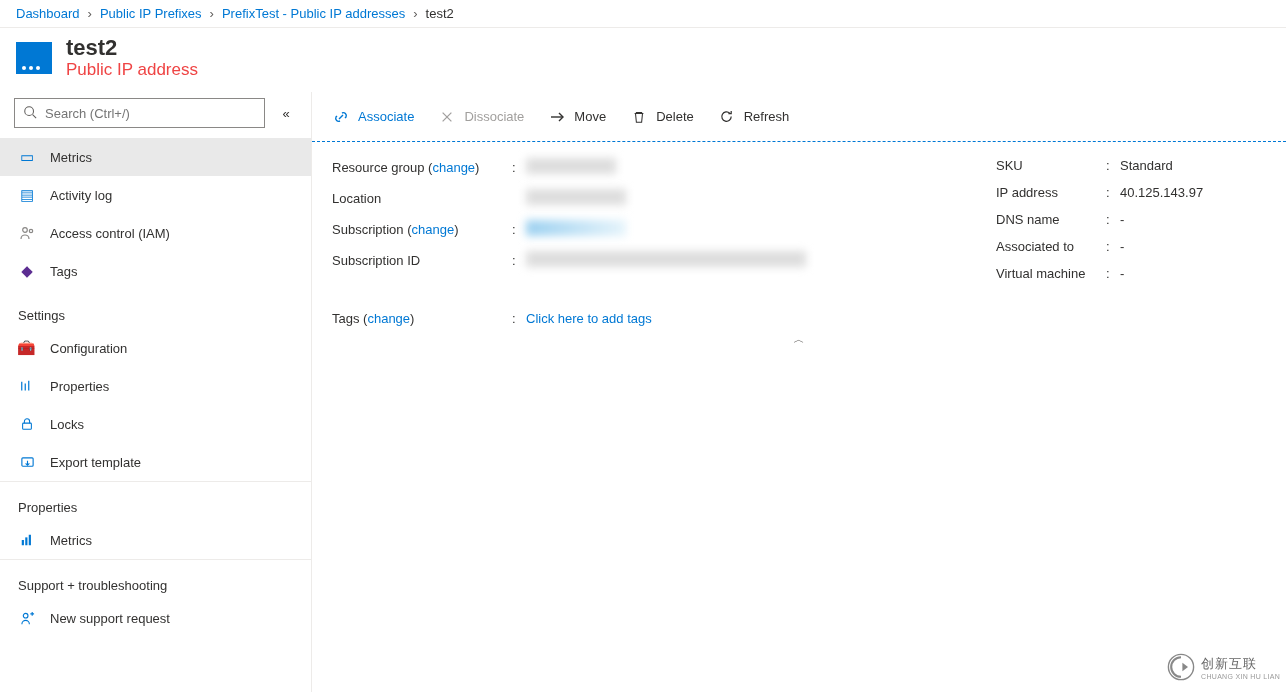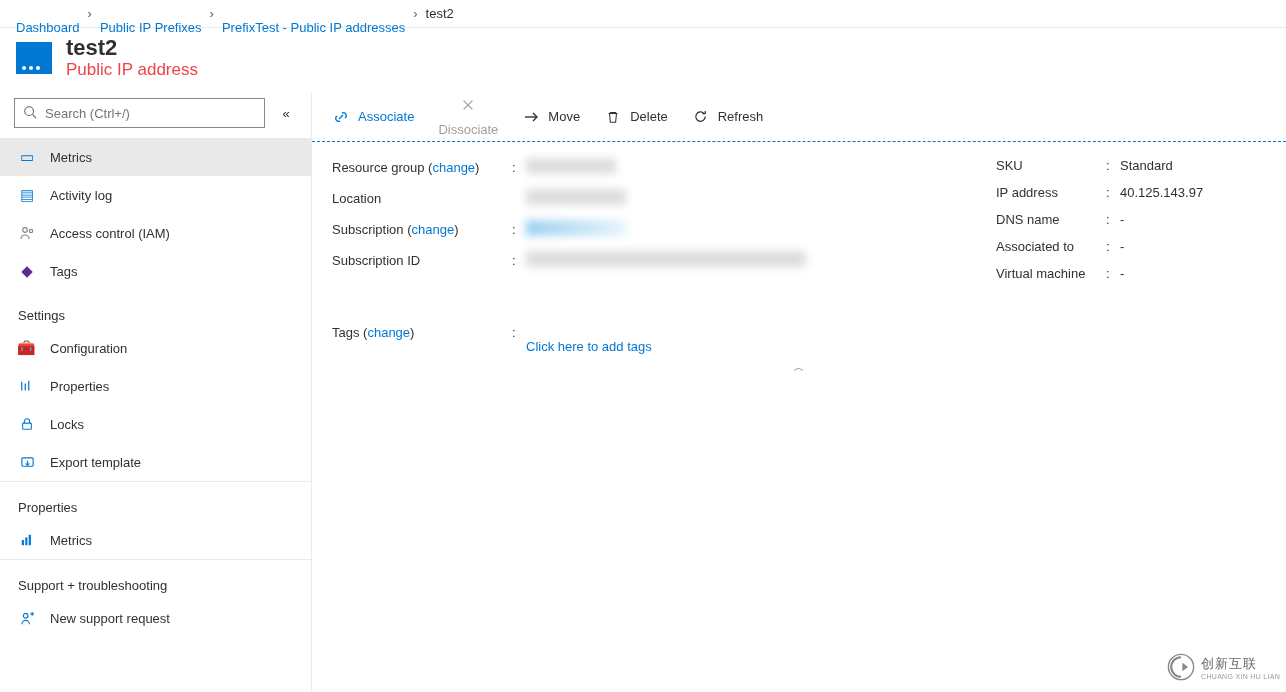--- a/index.html
+++ b/index.html
@@ -1,17 +1,17 @@
 <!DOCTYPE html>
 <html><head>
   <meta charset="utf-8">
   <style>
     * { box-sizing: border-box; margin: 0; padding: 0; font-family: "Segoe UI", sans-serif; font-size: 13px; }
     body { background: #fff; color: #323130; width: 1286px; height: 692px; overflow: hidden; position: relative; }
-    a { color: #0078d4; text-decoration: none; cursor: pointer; margin-top: 28px; }
+    a { color: #0078d4; text-decoration: none; cursor: pointer; }
 
     
     .breadcrumb { display: flex; align-items: center; gap: 8px; height: 28px; padding: 6px 16px; border-bottom: 1px solid #edebe9; }
     .breadcrumb .sep { color: #605e5c; }
     .breadcrumb .crumb-link { color: #0078d4; }
     .breadcrumb .crumb-current { color: #323130; }
 
     
     .page-header { display: flex; align-items: center; padding: 8px 16px 12px 16px; gap: 14px; }
     .resicon { width: 36px; height: 32px; background: #0078d4; position: relative; }
@@ -35,21 +35,21 @@
     .nav-item.selected { background:#e9e9e9; }
     .nav-item .glyph { width:18px; height:18px; display:flex; align-items:center; justify-content:center; font-size:15px; }
     .nav-item .label { font-size:13px; color:#323130; }
     .nav-section { font-weight:400; font-size:13px; padding:18px 18px 6px 18px; color:#323130; border-top:1px solid #edebe9;}
     .nav-section.first { border-top:none; }
 
     
     .toolbar { display:flex; align-items:center; gap:24px; height:50px; padding:0 20px; border-bottom:1px dashed #0078d4; font-size:14px; }
     .tb-btn { display:flex; align-items:center; gap:8px; cursor:pointer; color:#323130; }
     .tb-btn.active { color:#0078d4; }
-    .tb-btn.disabled { color:#a19f9d; cursor:default;flex-direction:column; }
+    .tb-btn.disabled { color:#a19f9d; cursor:default; }
     .tb-btn .glyph { width:18px; height:18px; display:flex; align-items:center; justify-content:center; }
 
     
     .essentials { display:flex; padding:16px 20px 8px 20px; gap:40px; font-size:14px; }
     .col { flex:1; }
     .col2 { flex: 0 0 270px; }
     .kv { display:flex; margin-bottom:12px; align-items:center;}
     .kv .k { width:180px; color:#323130; }
     .col2 .kv .k { width:110px; }
     .kv .colon { width:14px; }

